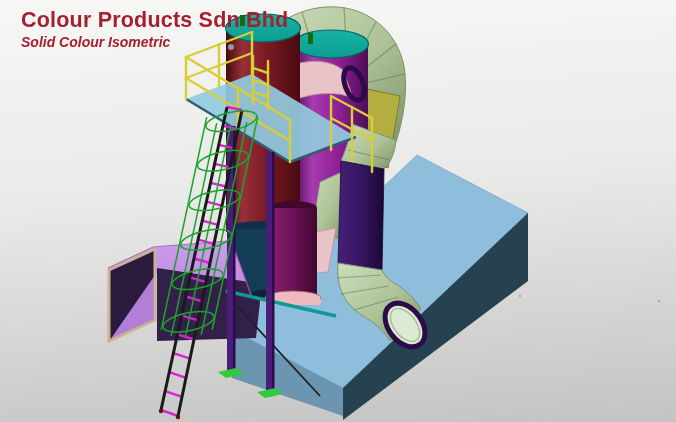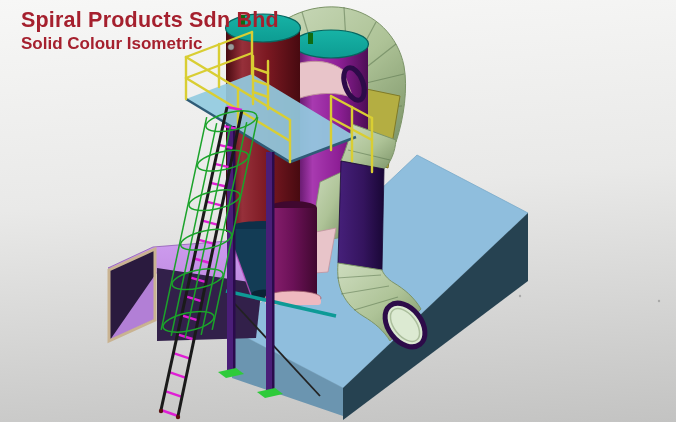--- a/index.html
+++ b/index.html
@@ -4,21 +4,21 @@
 <style>
   html,body{margin:0;padding:0;background:#888;}
   .stage{
     position:relative;width:676px;height:422px;overflow:hidden;
     background:linear-gradient(176deg, var(--bg_top,#f7f7f6) 0%, var(--bg_mid,#e9e9e8) 45%, var(--bg_bottom,#c3c3c2) 100%);
     font-family:"Liberation Sans", sans-serif;
   }
   .stage svg{position:absolute;left:0;top:0;}
   .hdr{position:absolute;left:21px;top:7px;z-index:5;}
   .hdr .t1{font-size:21.5px;font-weight:bold;color:var(--title,#a5202e);line-height:1.25;letter-spacing:.2px;}
-  .hdr .t2{font-size:17px;font-weight:bold;color:var(--title,#a5202e);line-height:1.2;}
+  .hdr .t2{font-size:14px;font-weight:bold;color:var(--title,#a5202e);line-height:1.2;font-style:italic;}
 </style>
 </head>
 <body>
 
 <div class="stage">
 
   <svg width="676" height="422" viewBox="0 0 676 422">
     <defs>
       <linearGradient id="gRed" x1="0" y1="0" x2="1" y2="0">
         <stop offset="0" style="stop-color:var(--tank_red_dark,#470a10)"></stop>
@@ -225,17 +225,17 @@
       </g>
       <circle cx="161" cy="411" r="2.2" fill="#5a1010"></circle>
       <circle cx="178" cy="417" r="2.2" fill="#5a1010"></circle>
     </g>
 
     <circle cx="520" cy="296" r="1.2" fill="var(--speck,#8a8a8a)" opacity="0.6"></circle>
     <circle cx="659" cy="301" r="1.2" fill="var(--speck,#8a8a8a)" opacity="0.6"></circle>
   </svg>
 
   <div class="hdr">
-    <div class="t1">Spiral Products Sdn Bhd</div>
+    <div class="t1">Colour Products Sdn Bhd</div>
     <div class="t2">Solid Colour Isometric</div>
   </div>
 
 </div>
 
 </body></html>

